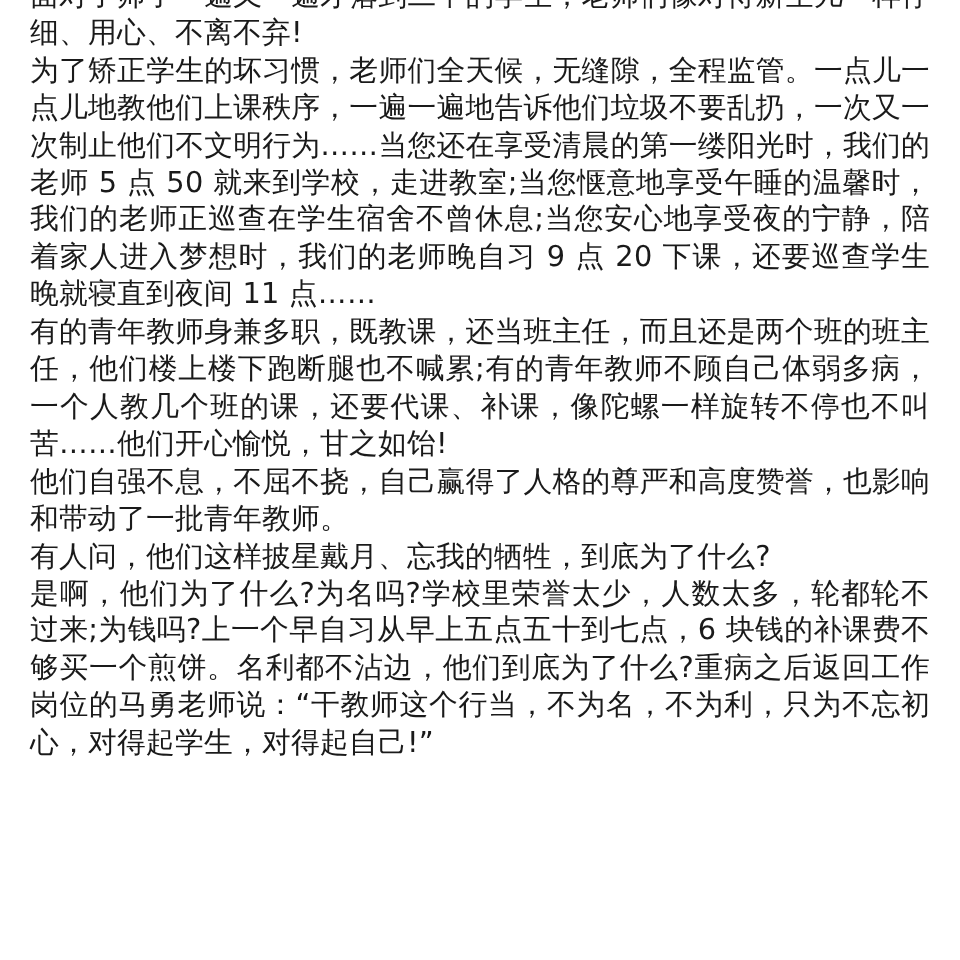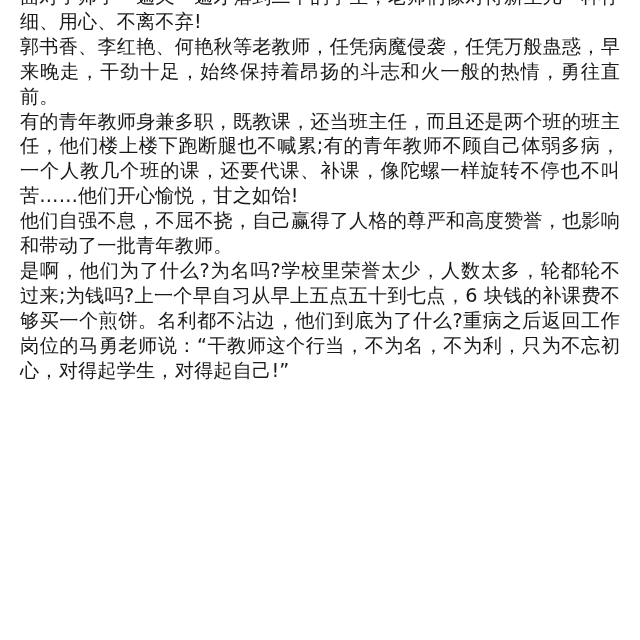--- a/index.html
+++ b/index.html
@@ -35,19 +35,20 @@
     padding: 0;
     text-align: justify;
   }
 </style>
 </head>
 <body>
 
 <div class="page">
   <div class="content">
     <p class="para">面对了师了一遍又一遍才落到二中的学生，老师们像对待新生儿一样仔细、用心、不离不弃!</p>
-    <p class="para">郭书香、李红艳、何艳秋等老教师，任凭病魔侵袭，任凭万般蛊惑，早来晚走，干劲十足，始终保持着昂扬的斗志和火一般的热情，勇往直前。</p>
+    <p class="para">为了矫正学生的坏习惯，老师们全天候，无缝隙，全程监管。一点儿一点儿地教他们上课秩序，一遍一遍地告诉他们垃圾不要乱扔，一次又一次制止他们不文明行为……当您还在享受清晨的第一缕阳光时，我们的老师 5 点 50 就来到学校，走进教室;当您惬意地享受午睡的温馨时，我们的老师正巡查在学生宿舍不曾休息;当您安心地享受夜的宁静，陪着家人进入梦想时，我们的老师晚自习 9 点 20 下课，还要巡查学生晚就寝直到夜间 11 点……</p>
     <p class="para">有的青年教师身兼多职，既教课，还当班主任，而且还是两个班的班主任，他们楼上楼下跑断腿也不喊累;有的青年教师不顾自己体弱多病，一个人教几个班的课，还要代课、补课，像陀螺一样旋转不停也不叫苦……他们开心愉悦，甘之如饴!</p>
     <p class="para">他们自强不息，不屈不挠，自己赢得了人格的尊严和高度赞誉，也影响和带动了一批青年教师。</p>
+    <p class="para">有人问，他们这样披星戴月、忘我的牺牲，到底为了什么?</p>
     <p class="para">是啊，他们为了什么?为名吗?学校里荣誉太少，人数太多，轮都轮不过来;为钱吗?上一个早自习从早上五点五十到七点，6 块钱的补课费不够买一个煎饼。名利都不沾边，他们到底为了什么?重病之后返回工作岗位的马勇老师说：“干教师这个行当，不为名，不为利，只为不忘初心，对得起学生，对得起自己!”</p>
 
   </div>
 </div>
 
 </body></html>

